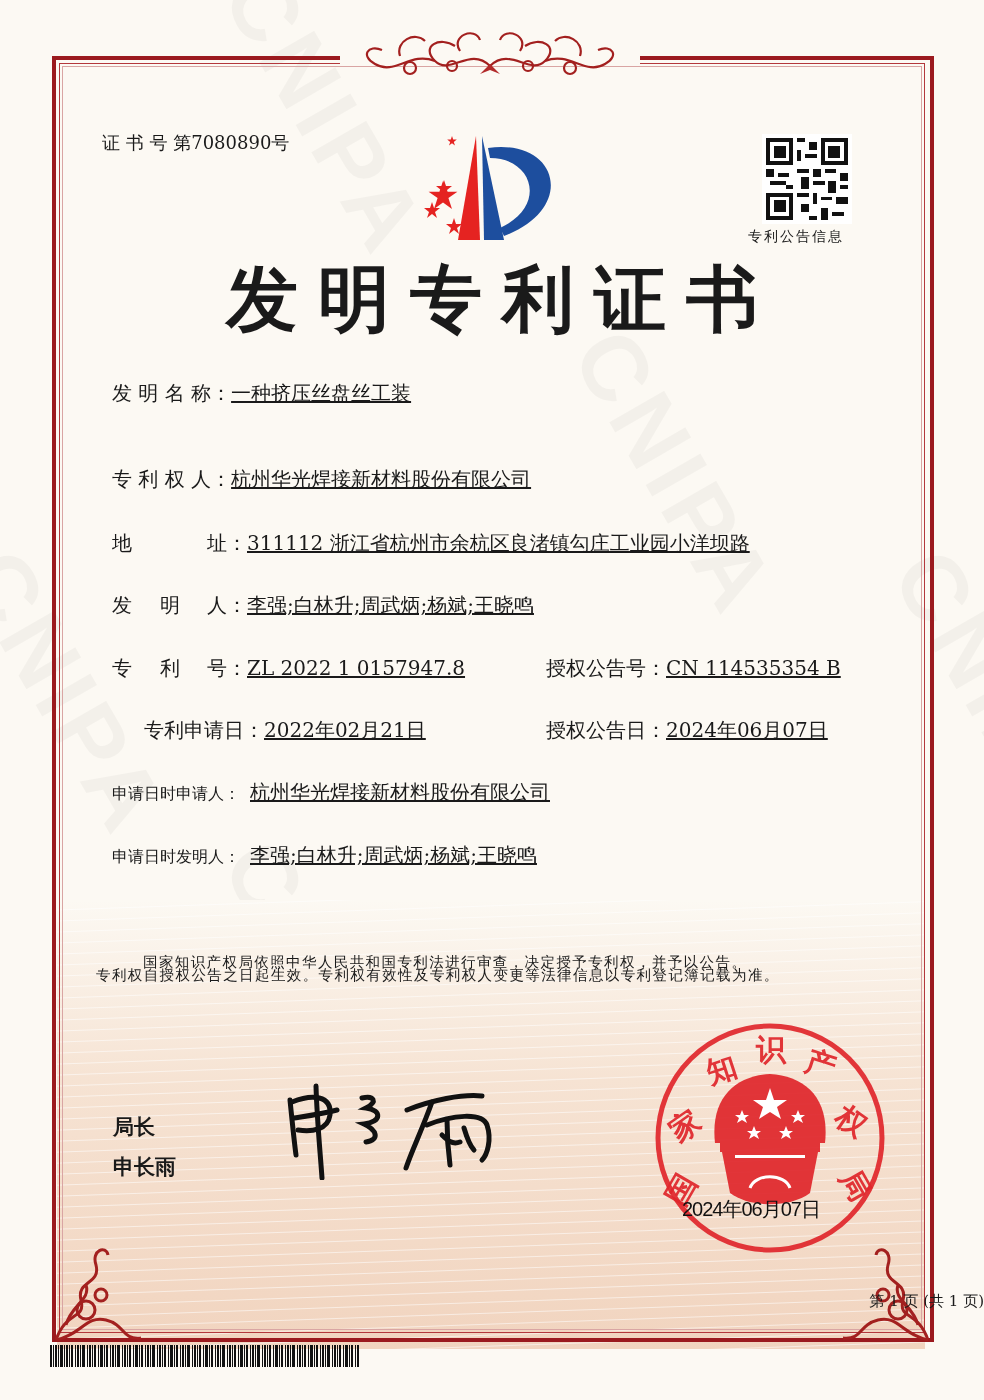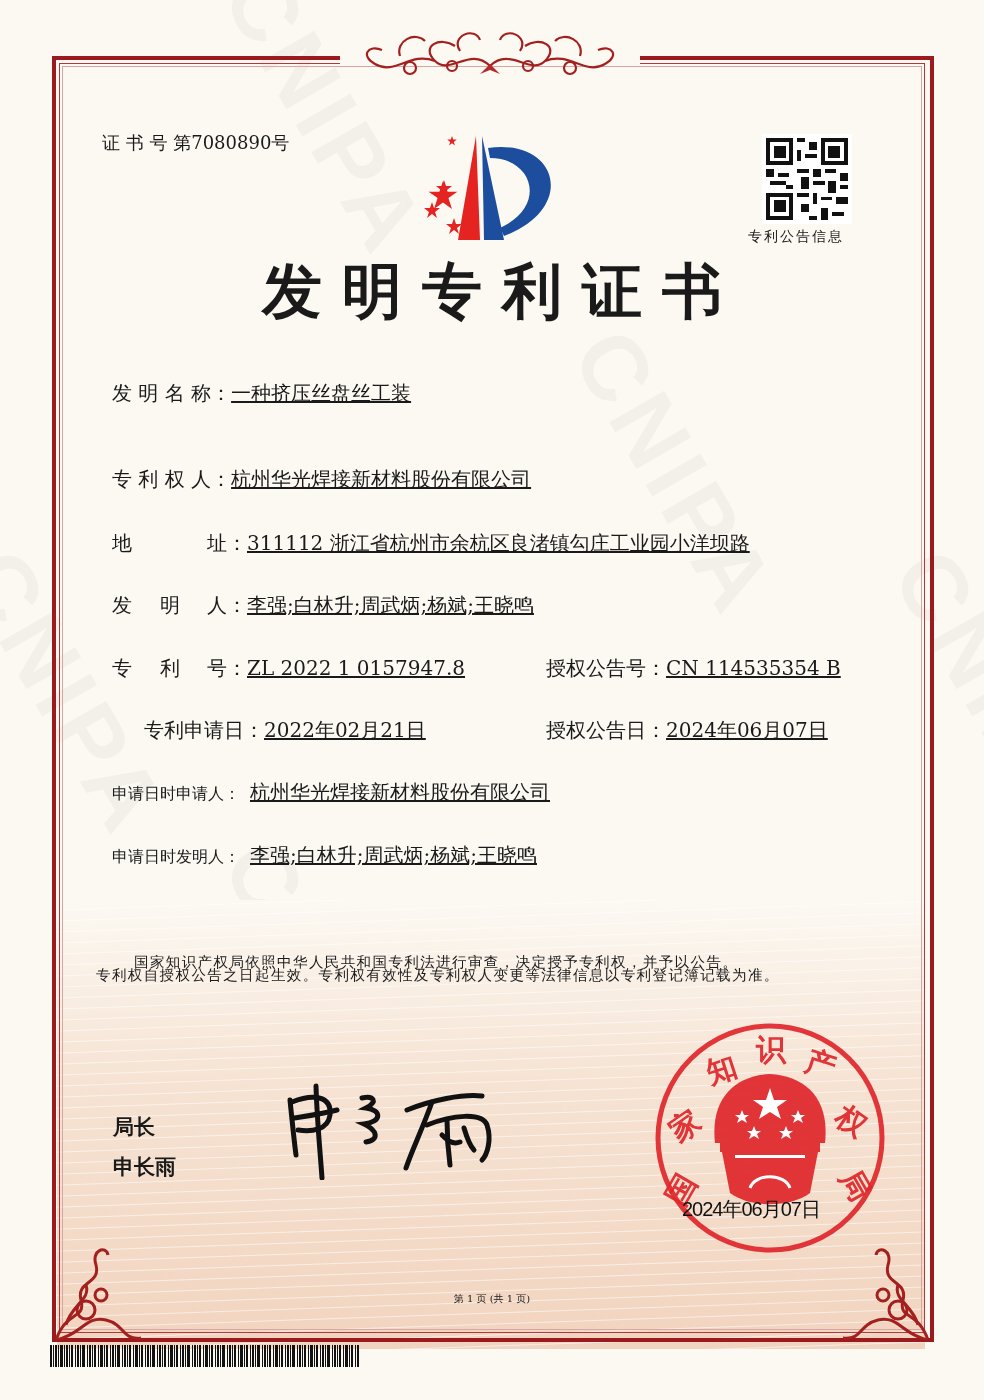--- a/index.html
+++ b/index.html
@@ -33,32 +33,32 @@
     border:1px solid #d9a5a3;
   }
   .top-ornament { position:absolute; left:340px; top:16px; width:300px; height:64px; }
   .corner { position:absolute; width:100px; height:110px; }
   .cert-no { position:absolute; left:102px; top:131px; font-size:18px; }
   .logo { position:absolute; left:418px; top:128px; width:150px; height:122px; }
   .qr { position:absolute; left:762px; top:134px; width:82px; height:82px; background:#fff; padding:4px; }
   .qr-label { position:absolute; left:748px; top:228px; font-size:14px; letter-spacing:2px; }
   .title {
     position:absolute; left:0; right:0; top:252px; text-align:center;
-    font-size:60px; letter-spacing:20px; font-weight:bold; padding-left:20px;
+    font-size:72px; letter-spacing:20px; font-weight:bold; padding-left:20px;
     font-family:"DejaVu Serif", serif;
   }
   .field { position:absolute; font-size:20px; white-space:nowrap; }
   .lbl { display:inline-block; }
   .val { display:inline-block;text-decoration:underline; }
   .notice { position:absolute; font-size:14.5px; letter-spacing:1.4px; white-space:nowrap; }
   .sign-title { position:absolute; left:113px; font-size:21px; font-weight:bold; font-family:"DejaVu Sans", sans-serif; }
   .signature { position:absolute; left:282px; top:1080px; width:230px; height:100px; }
   .seal { position:absolute; left:650px; top:1018px; width:240px; height:240px; }
   .seal-date { position:absolute; left:682px; top:1196px; font-size:20px; font-family:"Liberation Sans", sans-serif; letter-spacing:-1px; color:#111; }
-  .page-no { position:absolute; left:0; right:0; top:1292px; text-align:center; font-size:10px; }
+  .page-no { position:absolute; left:0; right:0; top:1292px; text-align:right; font-size:15px; }
   .barcode { position:absolute; left:50px; top:1345px; width:310px; height:22px; }
 </style>
 </head>
 <body>
 
 <div class="watermark" style="left:170px;top:60px;">CNIPA</div>
 <div class="watermark" style="left:520px;top:420px;">CNIPA</div>
 <div class="watermark" style="left:-90px;top:640px;">CNIPA</div>
 <div class="watermark" style="left:170px;top:930px;">CNIPA</div>
 <div class="watermark" style="left:840px;top:640px;">CNIPA</div>
@@ -199,21 +199,21 @@
 <div class="field" style="left:546px;top:717px;">
   <span class="lbl">授权公告日：</span><span class="val">2024年06月07日</span>
 </div>
 <div class="field" style="left:112px;top:779px;">
   <span class="lbl" style="font-size:16px;width:138px;">申请日时申请人：</span><span class="val">杭州华光焊接新材料股份有限公司</span>
 </div>
 <div class="field" style="left:112px;top:842px;">
   <span class="lbl" style="font-size:16px;width:138px;">申请日时发明人：</span><span class="val">李强;白林升;周武炳;杨斌;王晓鸣</span>
 </div>
 
-<div class="notice" style="left:134px;top:953px;">国家知识产权局依照中华人民共和国专利法进行审查，决定授予专利权，并予以公告。</div>
+<div class="notice" style="left:143px;top:953px;">国家知识产权局依照中华人民共和国专利法进行审查，决定授予专利权，并予以公告。</div>
 <div class="notice" style="left:96px;top:966px;font-family:Liberation Mono, monospace;">专利权自授权公告之日起生效。专利权有效性及专利权人变更等法律信息以专利登记簿记载为准。</div>
 
 <div class="sign-title" style="top:1113px;">局长</div>
 <div class="sign-title" style="top:1153px;">申长雨</div>
 <svg class="signature" viewBox="0 0 230 100">
   <g fill="none" stroke="#111" stroke-width="5" stroke-linecap="round">
     <path d="M8 20 C10 40, 12 60, 14 75"></path>
     <path d="M10 22 C30 14, 50 15, 48 35 C46 50, 30 52, 16 50"></path>
     <path d="M12 38 C25 36, 40 34, 55 30"></path>
     <path d="M34 6 C35 40, 38 70, 40 98"></path>

